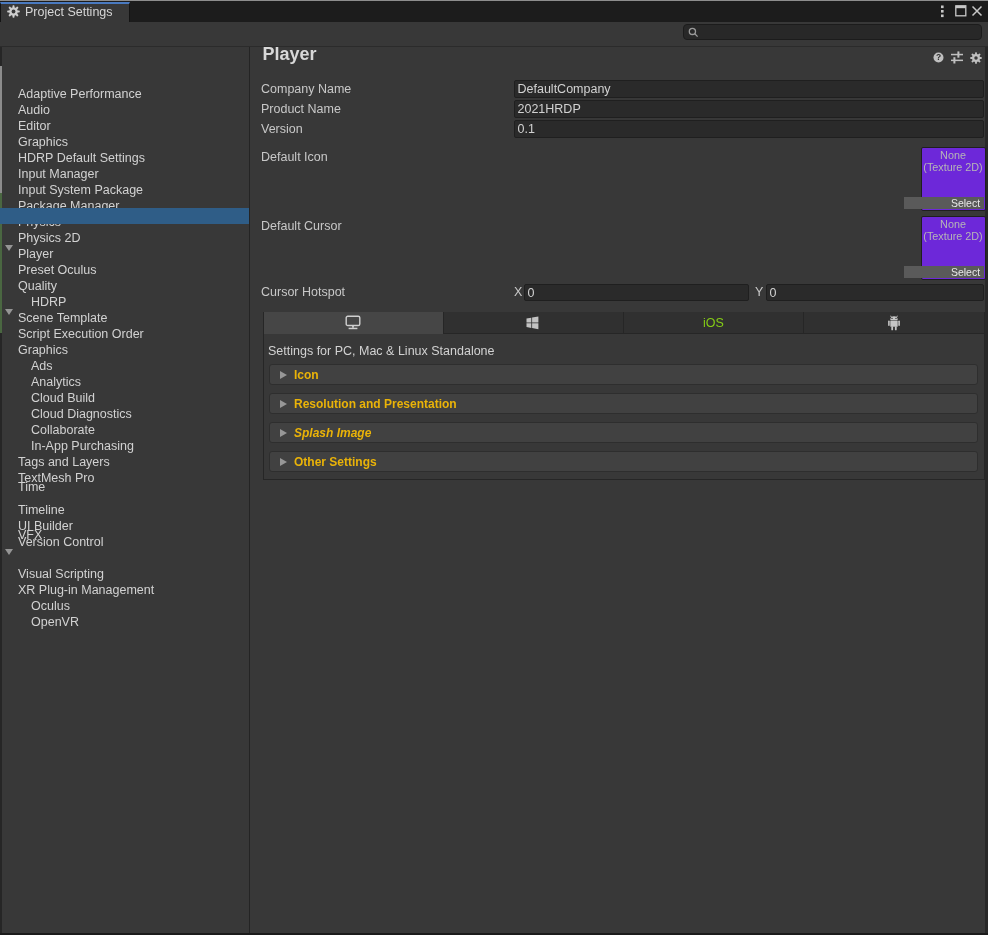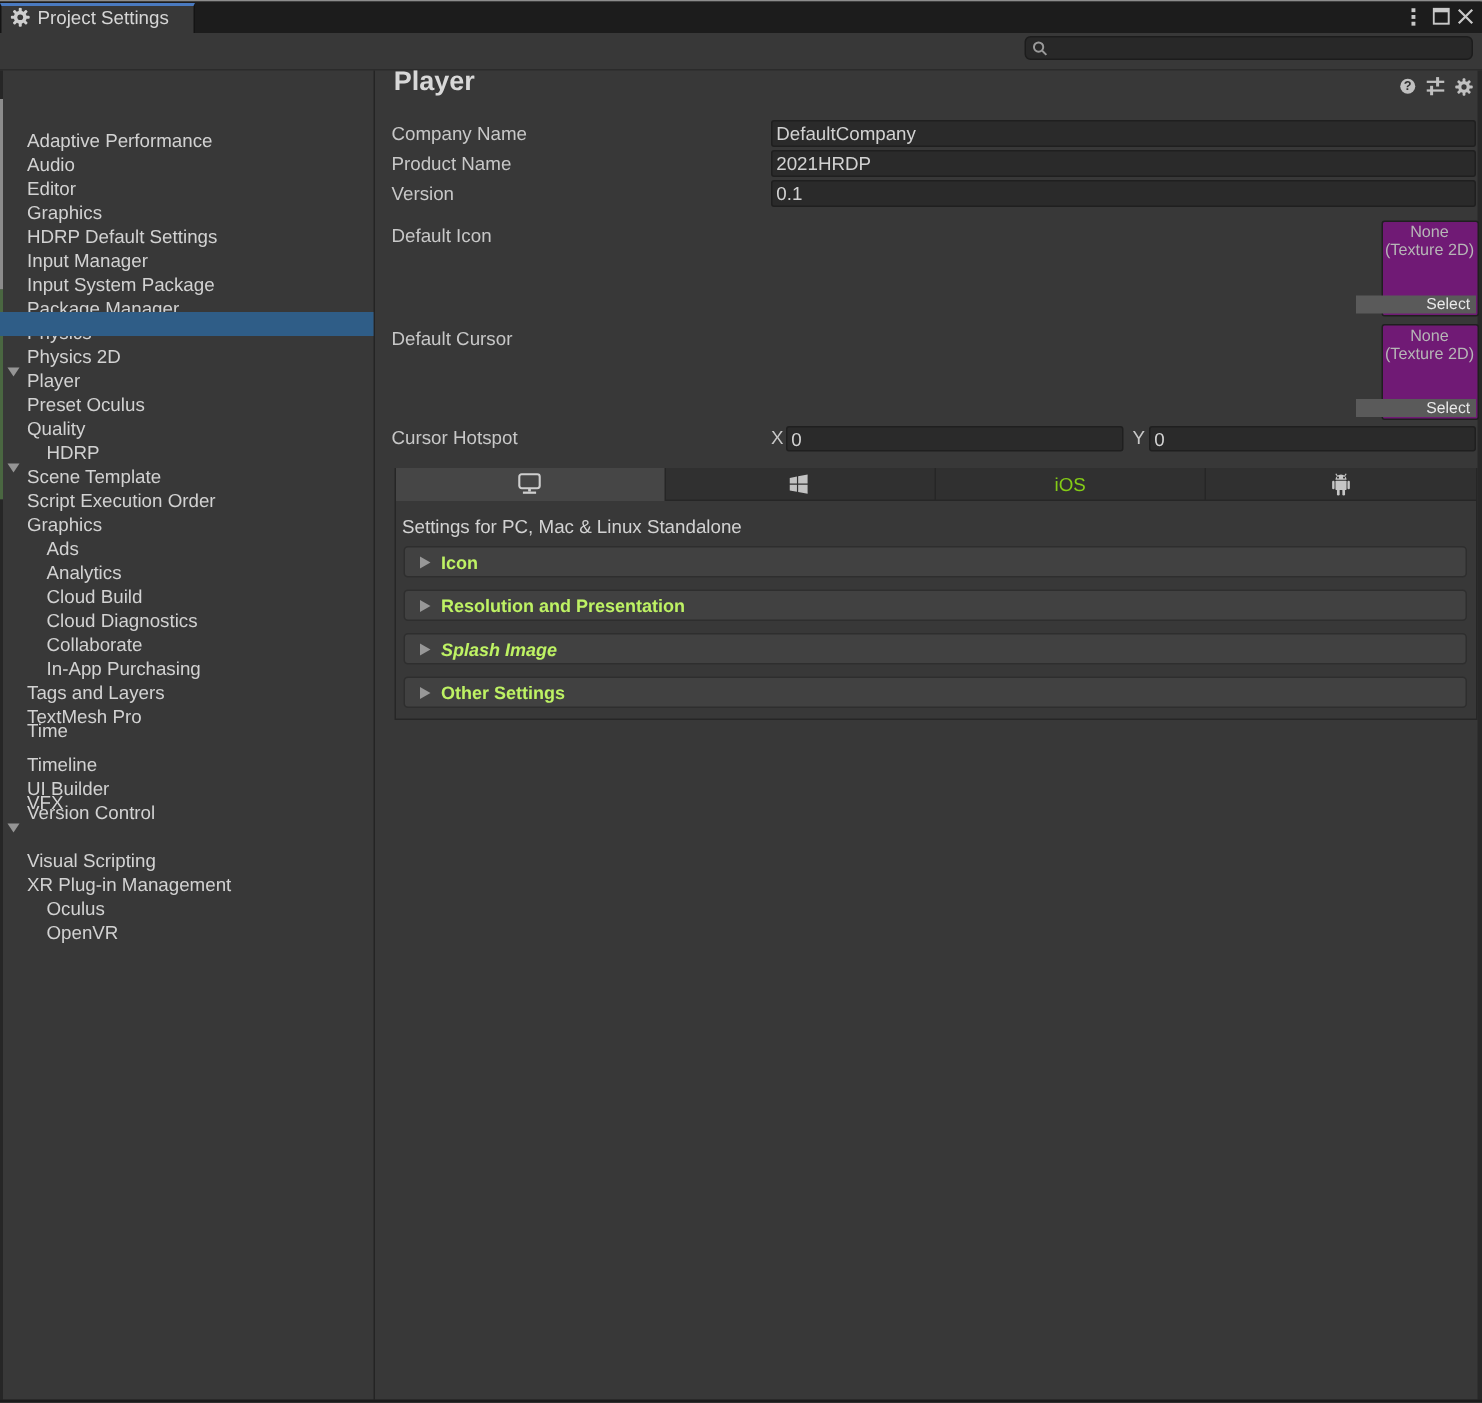--- a/index.html
+++ b/index.html
@@ -21,29 +21,29 @@
   .edge{left:0;width:2px;}
   
   .row{position:absolute;left:0;width:249px;height:16px;line-height:16px;font-size:12.5px;color:#d2d2d2;white-space:nowrap;}
   .row .t{position:absolute;left:18px;top:-1px;margin-top:39px;}
   .row.sub .t{left:31px;}
   .row.sel{background:#2f5d87;}
   .tri{position:absolute;display:block;left:5px;top:5px;width:0;height:0;border-left:4.5px solid transparent;border-right:4.5px solid transparent;border-top:6.5px solid #959595;}
   
   .label{position:absolute;font-size:12.5px;color:#c8c8c8;height:16px;line-height:16px;white-space:nowrap;}
   .input{position:absolute;background:#2a2a2a;border:1px solid #1f1f1f;border-radius:2px;box-sizing:border-box;font-size:12.5px;color:#d2d2d2;line-height:16px;padding-left:2.5px;white-space:nowrap;}
-  .picker{position:absolute;left:920.5px;width:65px;height:64px;background:#701a75;border:1px solid #1f1f1f;border-radius:2px;box-sizing:border-box;}
+  .picker{position:absolute;left:920.5px;width:65px;height:64px;background:#6d28d9;border:1px solid #1f1f1f;border-radius:2px;box-sizing:border-box;}
   .picker .none{position:absolute;left:0;top:2px;width:100%;text-align:center;font-size:10.8px;color:#b6b6b6;line-height:11.5px;}
   .picker .select{position:absolute;right:1px;bottom:1px;width:36px;height:12px;background:#5a5a5a;color:#e8e8e8;font-size:10.5px;line-height:12px;text-align:center;padding-left:44px;}
   
   #group{left:263px;top:312px;width:722px;height:168px;border:1px solid #262626;box-sizing:border-box;}
   .ptab{position:absolute;top:0;height:22px;background:#303030;border-right:1px solid #262626;border-bottom:1px solid #262626;box-sizing:border-box;}
   .ptab.active{background:#464646;border-bottom:none;}
   .foldout{position:absolute;left:5px;width:709px;height:21px;background:#414141;border:1px solid #2e2e2e;border-radius:3px;box-sizing:border-box;}
-  .foldout b{position:absolute;left:24px;top:2px;font-size:12px;color:#bef264;line-height:17px;}
+  .foldout b{position:absolute;left:24px;top:2px;font-size:12px;color:#eab308;line-height:17px;}
   .ftri{position:absolute;left:10px;top:5.5px;width:0;height:0;border-top:4.5px solid transparent;border-bottom:4.5px solid transparent;border-left:7px solid #979797;}
   svg{position:absolute;}
 </style>
 </head>
 <body>
 <div class="abs" id="topborder"></div>
 <div class="abs" style="left:987px;top:0;width:1px;height:9px;background:#8d8d8d;"></div>
 <div class="abs" id="titlebar"></div>
 <div class="abs" id="tab"></div>
 <svg id="taggear" style="left:7px;top:5px" width="13" height="13" viewBox="0 0 13 13">

